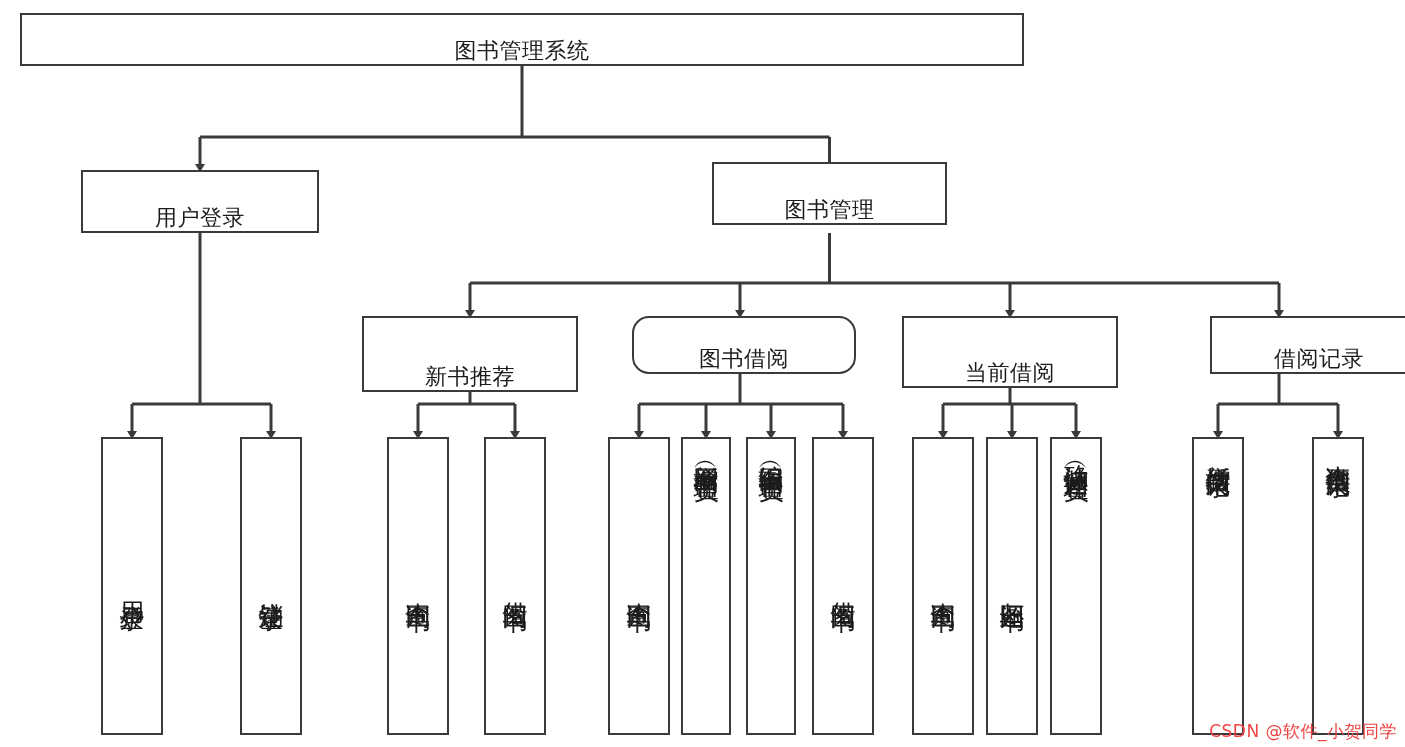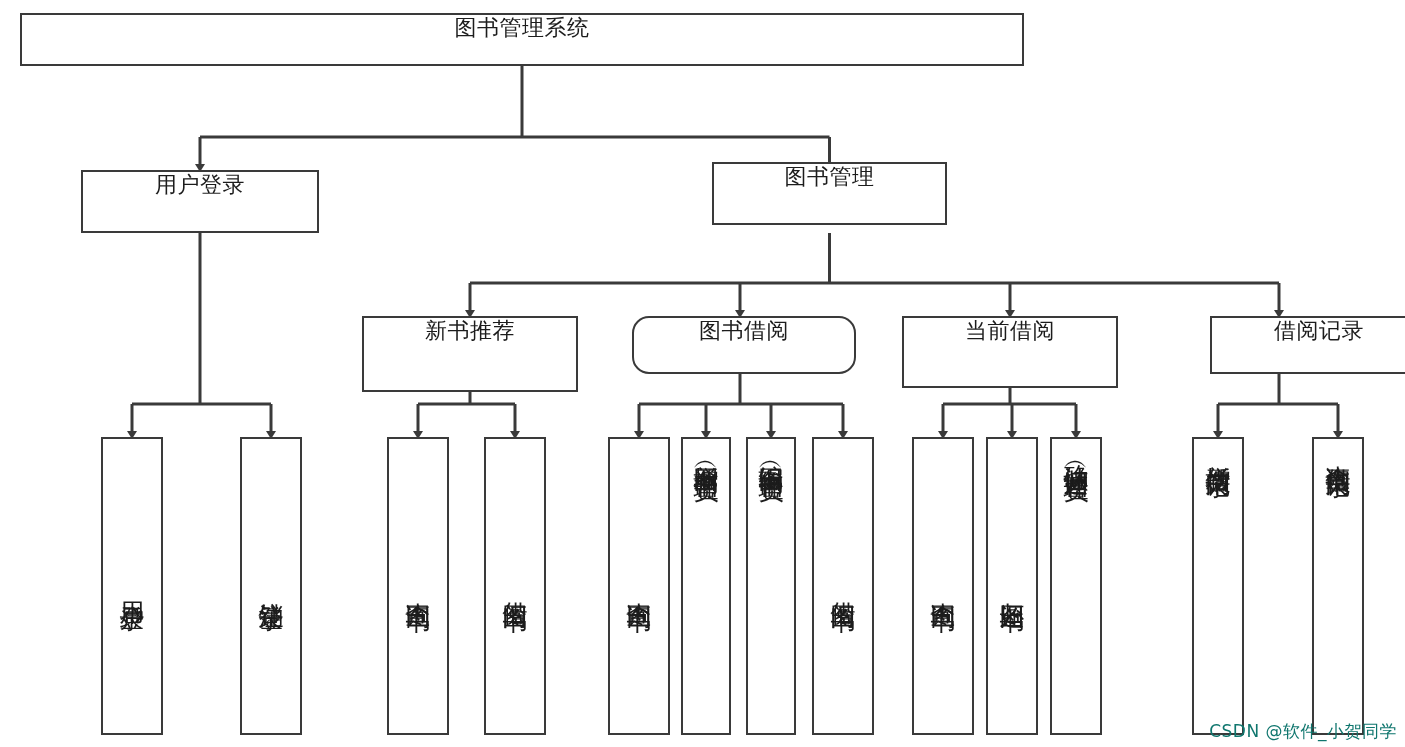--- a/index.html
+++ b/index.html
@@ -24,21 +24,21 @@
     width: 1405px;
     height: 747px;
     pointer-events: none;
   }
   .node {
     position: absolute;
     box-sizing: border-box;
     border: 2.5px solid #3a3a3a;
     background: #ffffff;
     display: flex;
-    align-items: flex-start;
+    align-items: flex-end;
     justify-content: center;
     color: #1c1c1c;
   }
   .node .label {
     line-height: 1.18;
     text-align: center;
     white-space: pre;
   }
   .node.horiz .label {
     font-size: 22px;
@@ -57,21 +57,21 @@
   }
   .node.vert.centered {
     align-items: center;
     padding-top: 0;
   }
   #watermark {
     position: absolute;
     right: 8px;
     bottom: 4px;
     font-size: 17px;
-    color: #0f766e;
+    color: #ef4444;
     white-space: nowrap;
     letter-spacing: 0.5px;
   }
 </style>
 </head>
 <body>
 
 <div id="canvas">
 
   <svg class="edges" viewBox="0 0 1405 747">

